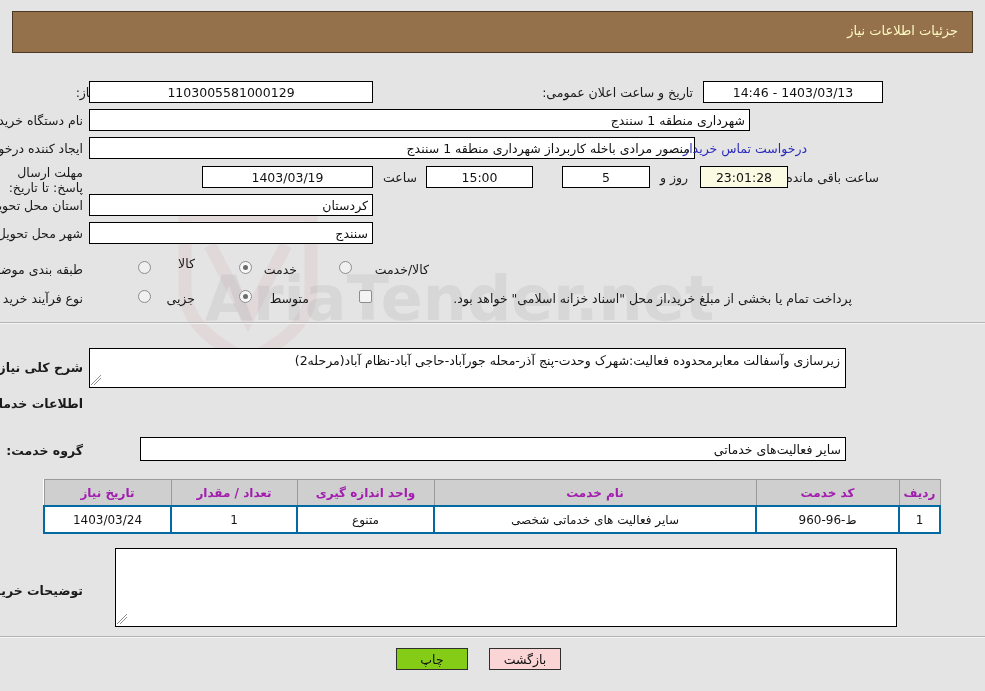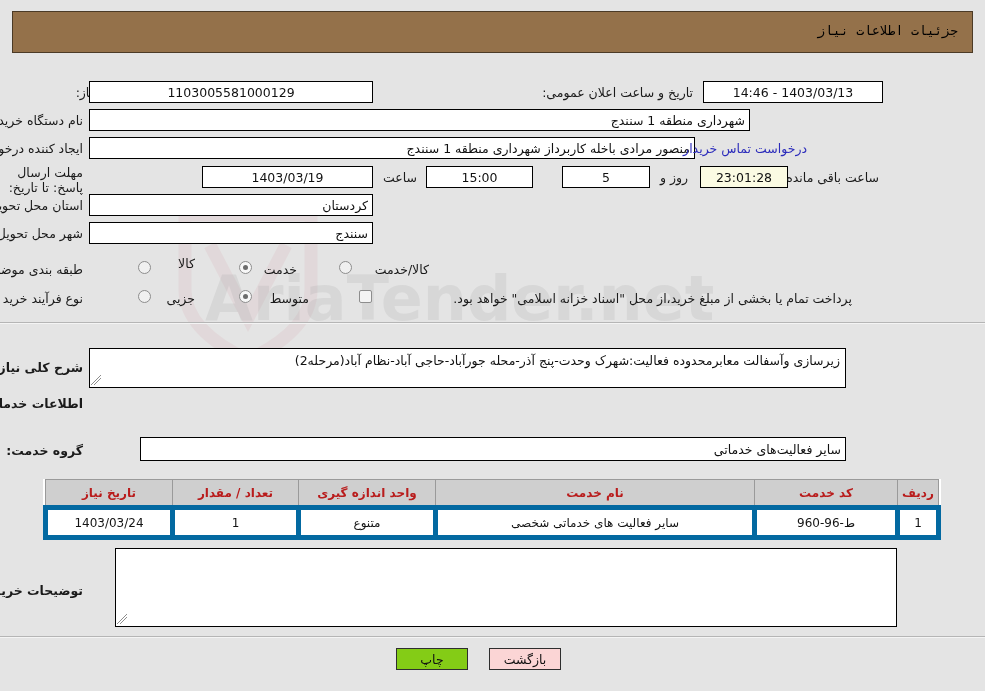--- a/index.html
+++ b/index.html
@@ -31,24 +31,23 @@
     position: absolute;
     right: 12px; top: 11px;
     width: 961px; height: 42px;
     background: #94714a;
     border: 1px solid #4b3a26;
     box-sizing: border-box;
   }
   .titlebar .ttext {
     position: absolute;
     right: 14px; top: 11px;
-    color: #000000;
+    color: #fef9c3;
     font-size: 13px;
     letter-spacing: .2px;
-    font-family: Liberation Mono, monospace;
   }
   .hrule {
     position: absolute;
     left: 0; width: 985px;
     height: 0;
     border-top: 1px solid #b5b5b5;
     border-bottom: 1px solid #f4f4f4;
     z-index: 2;
   }
 
@@ -140,29 +139,29 @@
     position: absolute;
     border-collapse: collapse;
     z-index: 4;
     background: #ffffff;
     font-size: 12px;
   }
   .tbl th {
     background: #cfcfcf;
     border: 1px solid #9a9a9a;
     font-weight: bold;
-    color: #b91c1c;
+    color: #a21caf;
     height: 25px;
     padding: 0 4px;
     text-align: center;
     white-space: nowrap;
   }
   .tbl td {
     background: #ffffff;
-    border: 5px solid #0369a1;
+    border: 2px solid #0369a1;
     height: 25px;
     padding: 0 4px;
     text-align: center;
     color: #141414;
     white-space: nowrap;
   }
 
   
   .btn {
     position: absolute;

